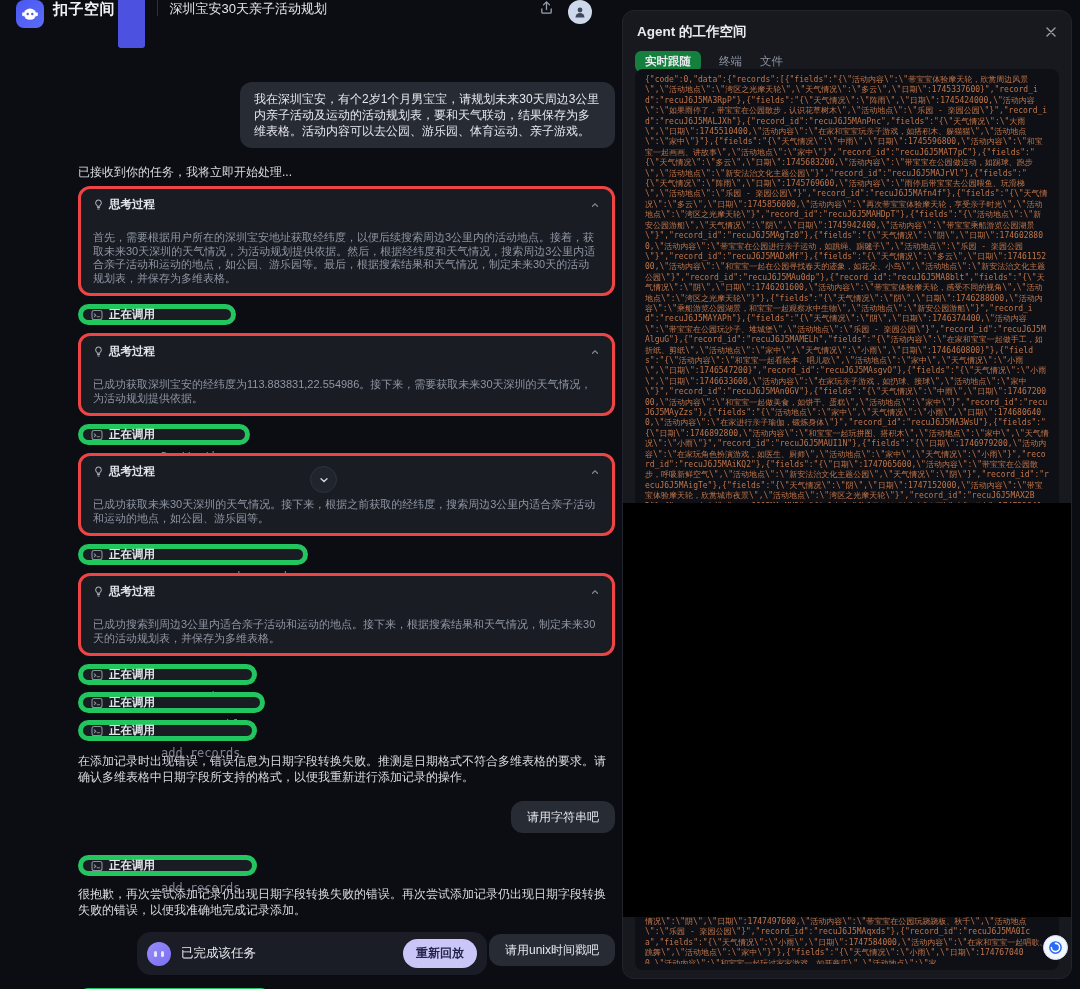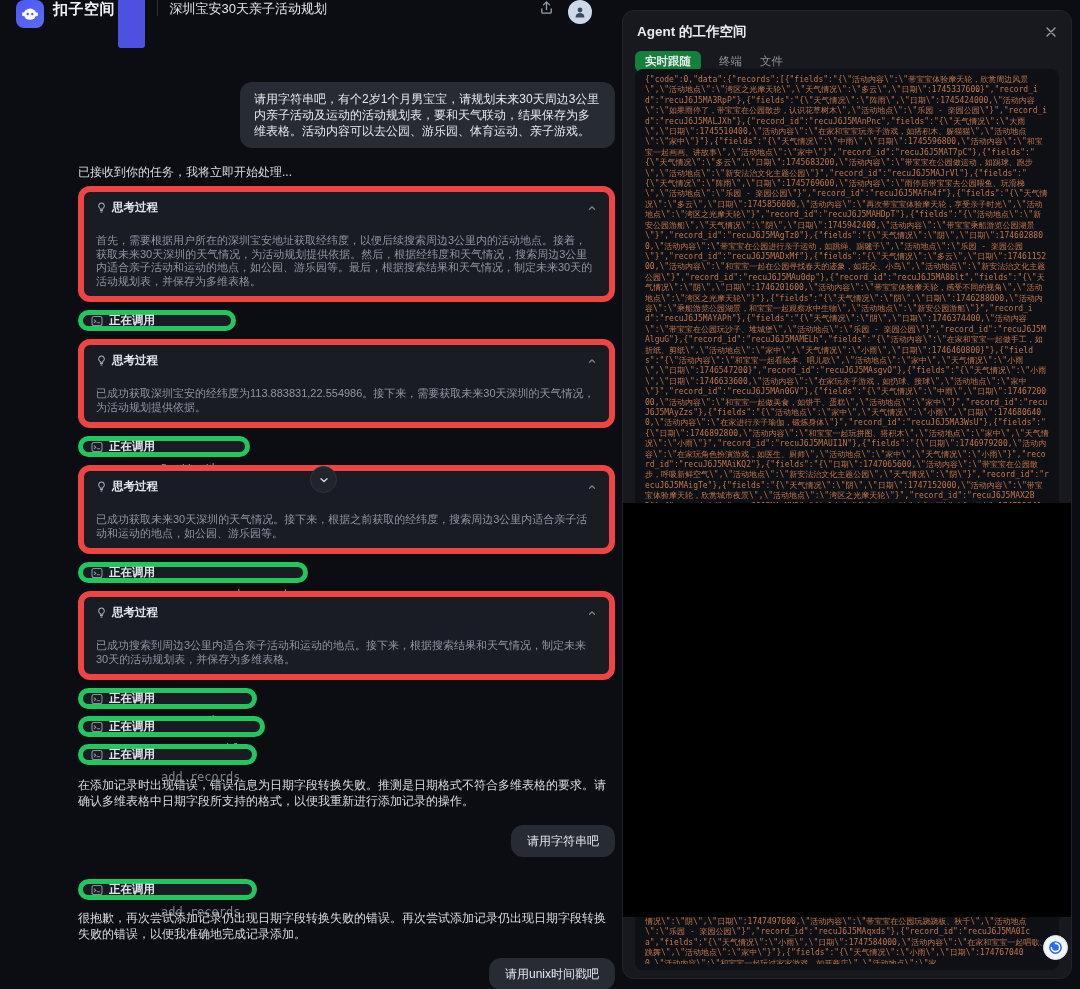--- a/index.html
+++ b/index.html
@@ -19,21 +19,21 @@
   .session-title{font-size:13px;color:#e3e6eb;}
   .hdr-spacer{flex:1;}
   .share-btn{color:#9aa0ab;cursor:pointer;display:flex;margin-right:14px;}
   .avatar{width:24px;height:24px;border-radius:50%;background:#cdd9ea;display:flex;align-items:center;justify-content:center;}
 
   .chat-col{position:absolute;left:78px;top:48px;width:537px;display:flex;flex-direction:column;align-items:flex-start;}
   .bubble{align-self:flex-end;background:#272b34;border-radius:12px;padding:9px 14px;
           font-size:12px;line-height:16px;color:#e6e8ed;max-width:375px;}
   .bubble.small{padding:8px 16px;}
   .plain{font-size:12px;line-height:16px;color:#d9dce2;}
-  .think-card{width:100%;background:#191c23;border:6px solid #ef4444;border-radius:12px;padding:8px 12px;}
+  .think-card{width:100%;background:#191c23;border:3px solid #ef4444;border-radius:12px;padding:8px 12px;}
   .think-head{display:flex;align-items:center;gap:5px;}
   .think-title{font-size:11.5px;font-weight:bold;color:#e3e6eb;flex:1;}
   .think-chevron{color:#7c828d;display:flex;}
   .think-body{margin-top:19px;font-size:11px;line-height:13.5px;color:#8f96a3;}
   .pill{display:inline-flex;align-items:center;gap:6px;background:#191c23;border:5px solid #22c55e;
         border-radius:999px;padding:3px 12px 3px 8px;height:21px;}
   .pill .p-label{font-size:11.5px;font-weight:bold;color:#e3e6eb;white-space:nowrap;}
   .pill .p-arg{font-size:12px;color:#7d828c;font-family:"DejaVu Sans Mono",monospace;white-space:nowrap;margin-top:45px;}
   .pill-icon{color:#8b919c;display:flex;}
 
@@ -111,21 +111,21 @@
       <span class="avatar">
         <svg width="14" height="14" viewBox="0 0 14 14">
           <circle cx="7" cy="5" r="2.4" fill="#3c475c"></circle>
           <path d="M2.5 12.5a4.5 4.5 0 0 1 9 0z" fill="#3c475c"></path>
         </svg>
       </span>
     </div>
 
     <div class="chat-col">
 
-      <div class="bubble mt34">请用字符串吧，有个2岁1个月男宝宝，请规划未来30天周边3公里内亲子活动及运动的活动规划表，要和天气联动，结果保存为多维表格。活动内容可以去公园、游乐园、体育运动、亲子游戏。</div>
+      <div class="bubble mt34">我在深圳宝安，有个2岁1个月男宝宝，请规划未来30天周边3公里内亲子活动及运动的活动规划表，要和天气联动，结果保存为多维表格。活动内容可以去公园、游乐园、体育运动、亲子游戏。</div>
 
       <div class="plain mt16">已接收到你的任务，我将立即开始处理...</div>
 
       <div class="think-card mt6">
         <div class="think-head">
           <span class="pill-icon">
             <svg width="11" height="11" viewBox="0 0 12 12" fill="none" stroke="#aab0bb" stroke-width="1.1" stroke-linecap="round">
               <path d="M6 1.2a3.1 3.1 0 0 0-1.7 5.7c.3.2.5.6.5 1h2.4c0-.4.2-.8.5-1A3.1 3.1 0 0 0 6 1.2z"></path>
                 <path d="M4.9 9.3h2.2"></path>
                 <path d="M5.3 10.8h1.4"></path>
@@ -327,20 +327,30 @@
     </div>
 
     <div class="scroll-down-btn">
       <span style="display:flex;">
         <svg width="12" height="12" viewBox="0 0 12 12" fill="none" stroke="currentColor" stroke-width="1.4" stroke-linecap="round">
             <path d="M3 4.8 6 7.6 9 4.8"></path>
           </svg>
       </span>
     </div>
 
+    <div class="footer-bar">
+      <span class="robot-ava">
+        <span class="robot-eyes">
+            <span></span>
+            <span></span>
+          </span>
+      </span>
+      <span class="footer-status">已完成该任务</span>
+      <button class="replay-btn">重新回放</button>
+    </div>
   </div>
 
   <div class="ws-card">
     <div class="ws-header">
       <span class="ws-title">Agent 的工作空间</span>
       <span class="ws-close">
         <svg width="12" height="12" viewBox="0 0 12 12" fill="none" stroke="currentColor" stroke-width="1.4" stroke-linecap="round">
             <path d="M2 2l8 8M10 2l-8 8"></path>
           </svg>
       </span>

